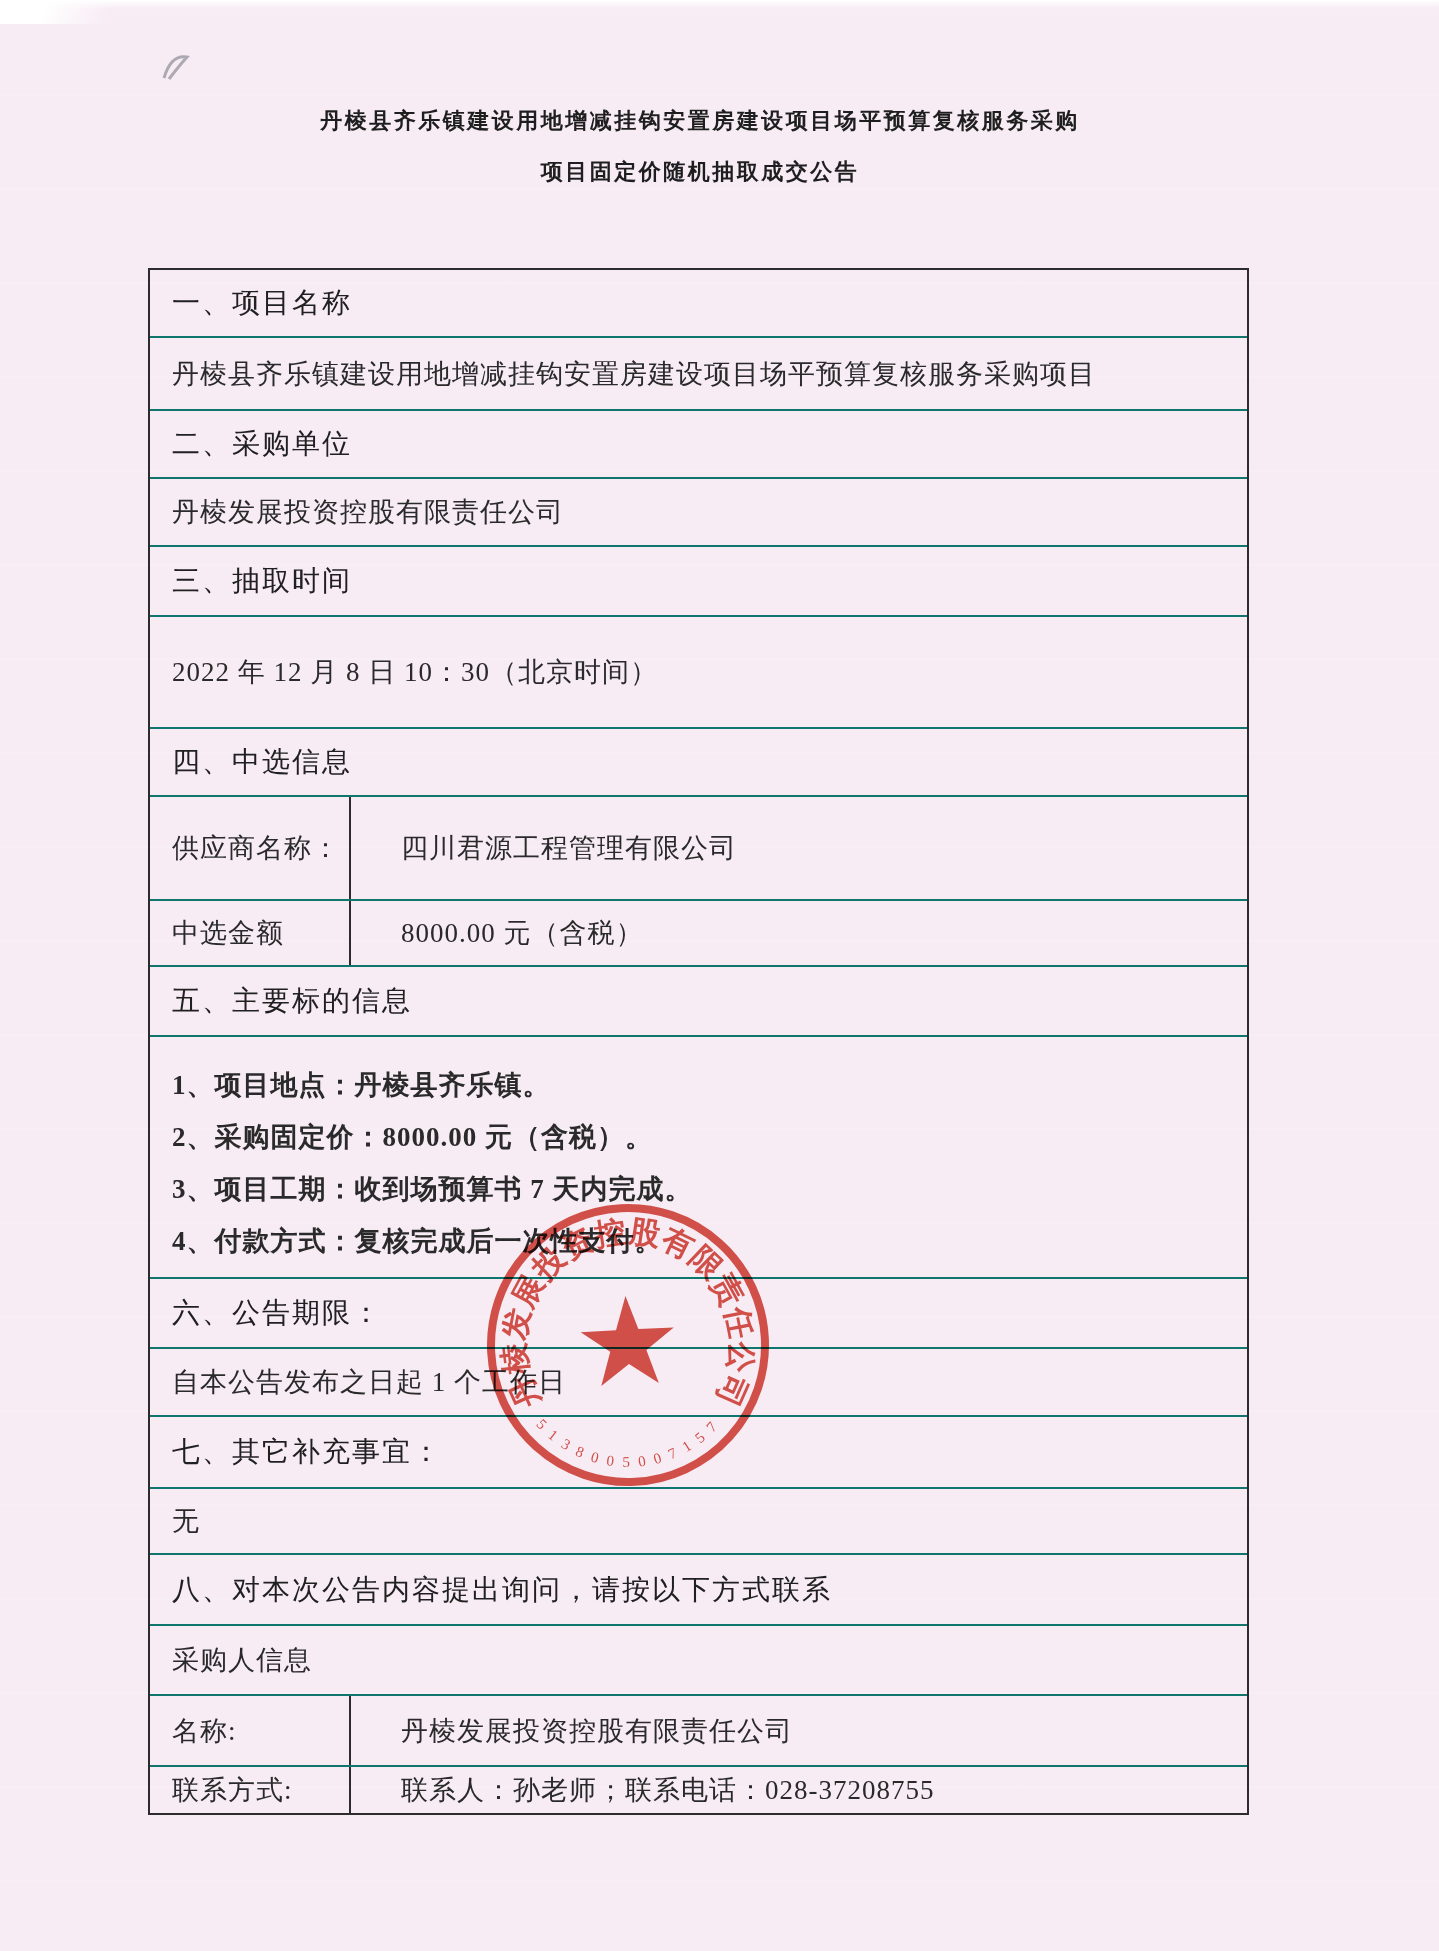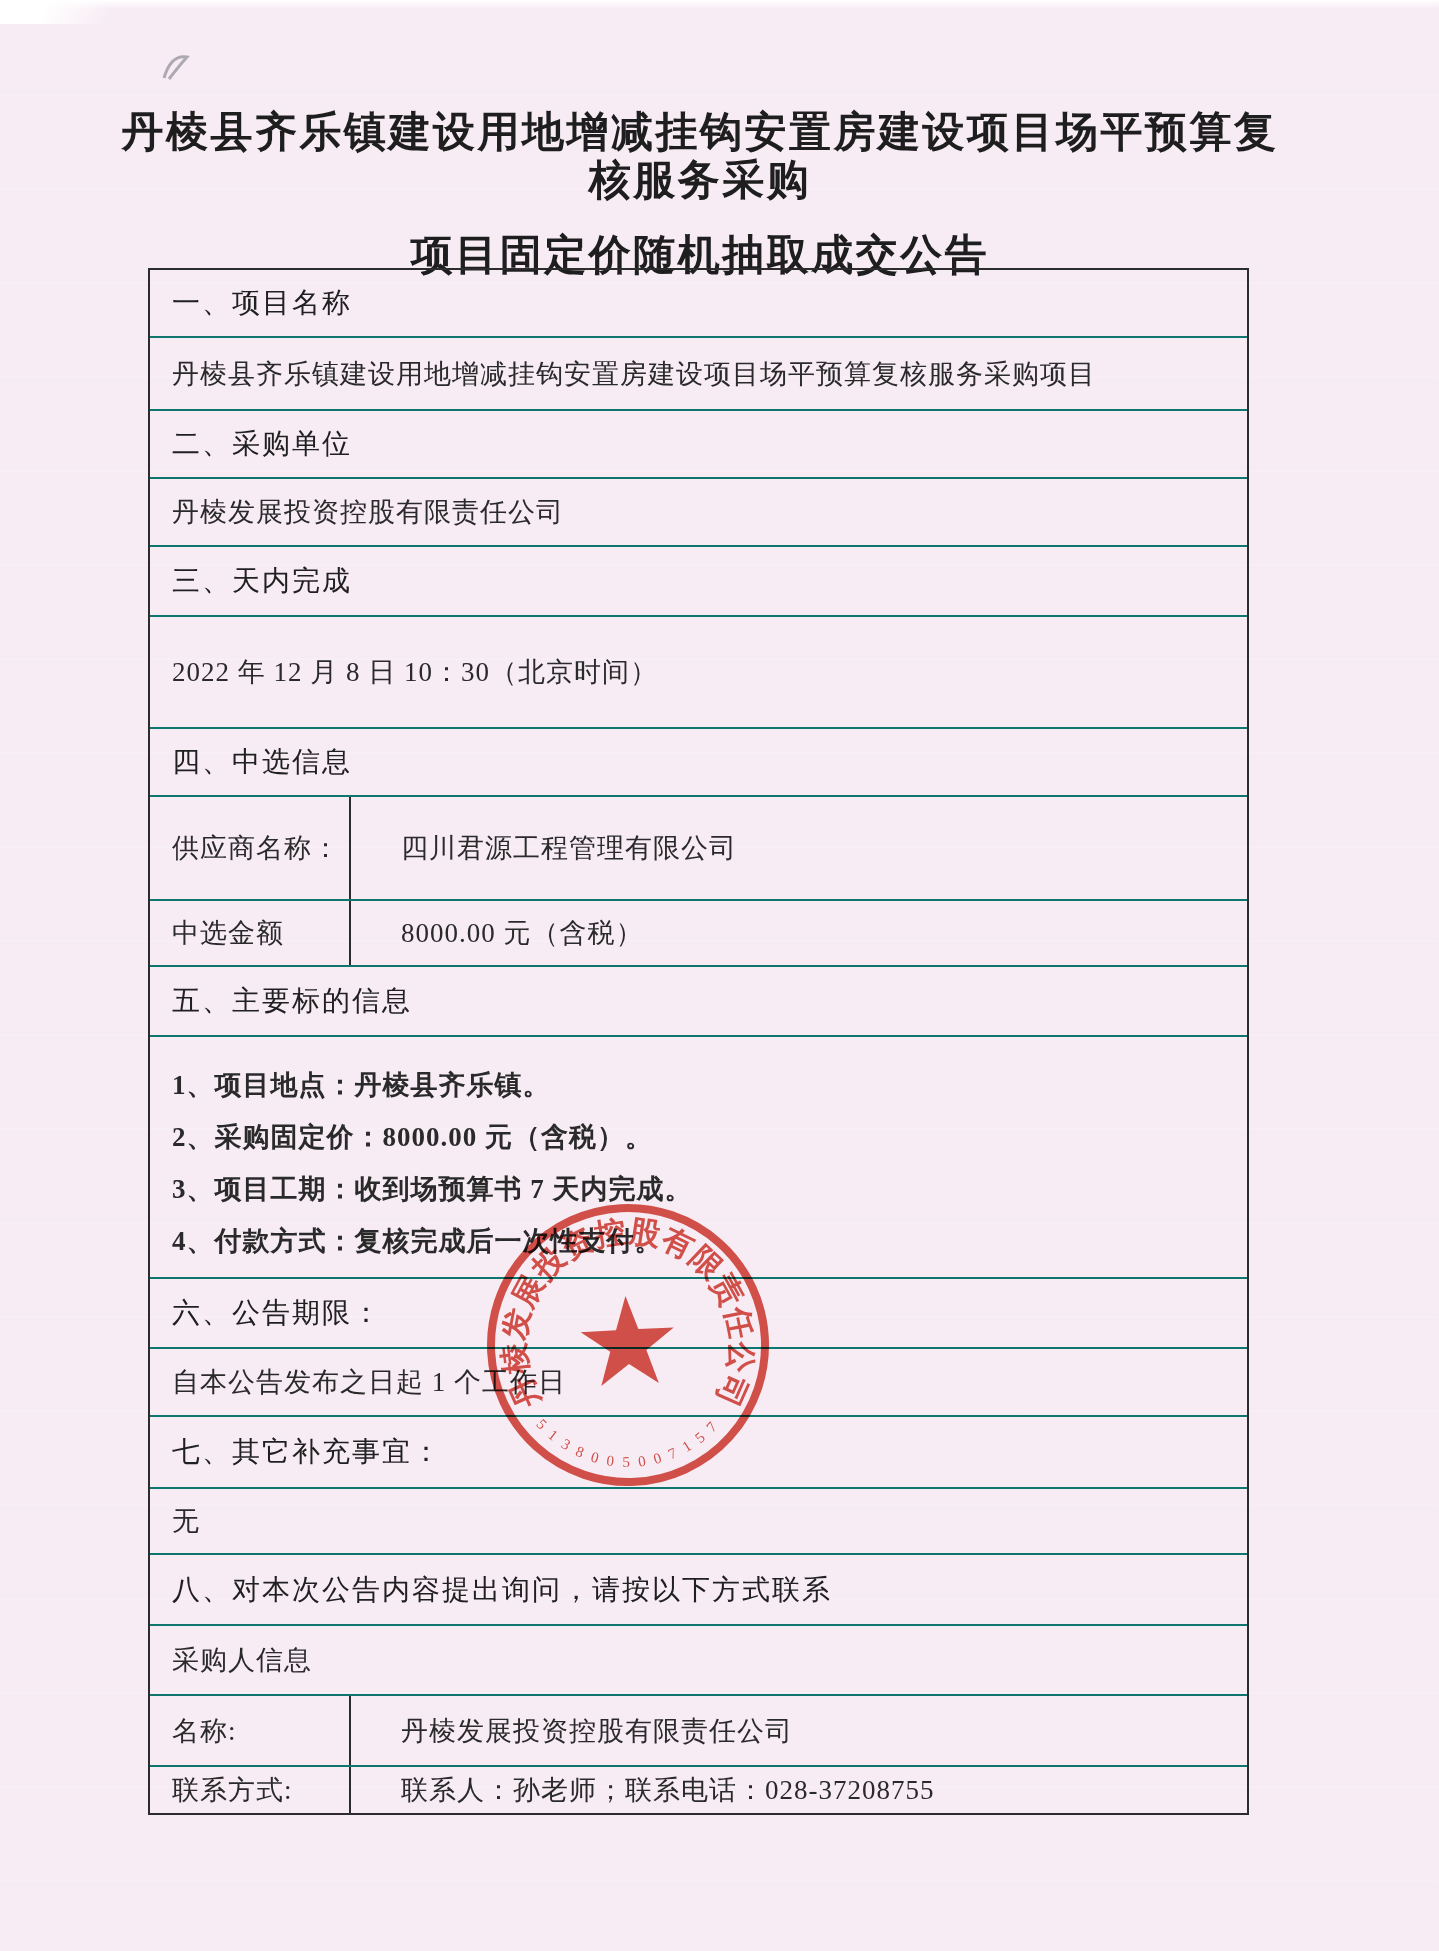--- a/index.html
+++ b/index.html
@@ -18,21 +18,21 @@
     background:repeating-linear-gradient(180deg,
       rgba(255,255,255,.10) 0 2px, rgba(255,255,255,0) 2px 94px);
   }
   .scan-edge{position:absolute;top:0;left:0;width:100%;height:9px;
     background:linear-gradient(180deg,#ffffff 0%,rgba(255,255,255,0) 100%);}
   .scan-corner{position:absolute;top:0;left:0;width:150px;height:24px;
     background:linear-gradient(112deg,#ffffff 30%,rgba(255,255,255,0) 72%);}
   .pen-mark{position:absolute;left:156px;top:46px;opacity:.8;}
 
   .titles{position:absolute;left:118px;top:108px;width:1164px;text-align:center;}
-  .title-line{font-size:42px;font-weight:700;letter-spacing:2.5px;line-height:1.15;color:#1e1e1e;}
+  .title-line{font-size:22px;font-weight:700;letter-spacing:2.5px;line-height:1.15;color:#1e1e1e;}
   .title-line.second{margin-top:26px;}
 
   .doc-table{
     position:absolute;left:148px;top:268px;width:1101px;
     border:2px solid #2c2c2c;box-sizing:border-box;
   }
   .row{
     box-sizing:border-box;display:flex;align-items:center;
     border-top:2px solid #0f766e;font-size:27px;letter-spacing:1px;color:#2a2a2a;
   }
@@ -82,21 +82,21 @@
 
     <div class="row section" style="height:68px">
       <div class="cell">二、采购单位</div>
     </div>
 
     <div class="row" style="height:68px">
       <div class="cell">丹棱发展投资控股有限责任公司</div>
     </div>
 
     <div class="row section" style="height:70px">
-      <div class="cell">三、天内完成</div>
+      <div class="cell">三、抽取时间</div>
     </div>
 
     <div class="row" style="height:112px">
       <div class="cell">2022 年 12 月 8 日 10：30（北京时间）</div>
     </div>
 
     <div class="row section" style="height:68px">
       <div class="cell">四、中选信息</div>
     </div>
 

